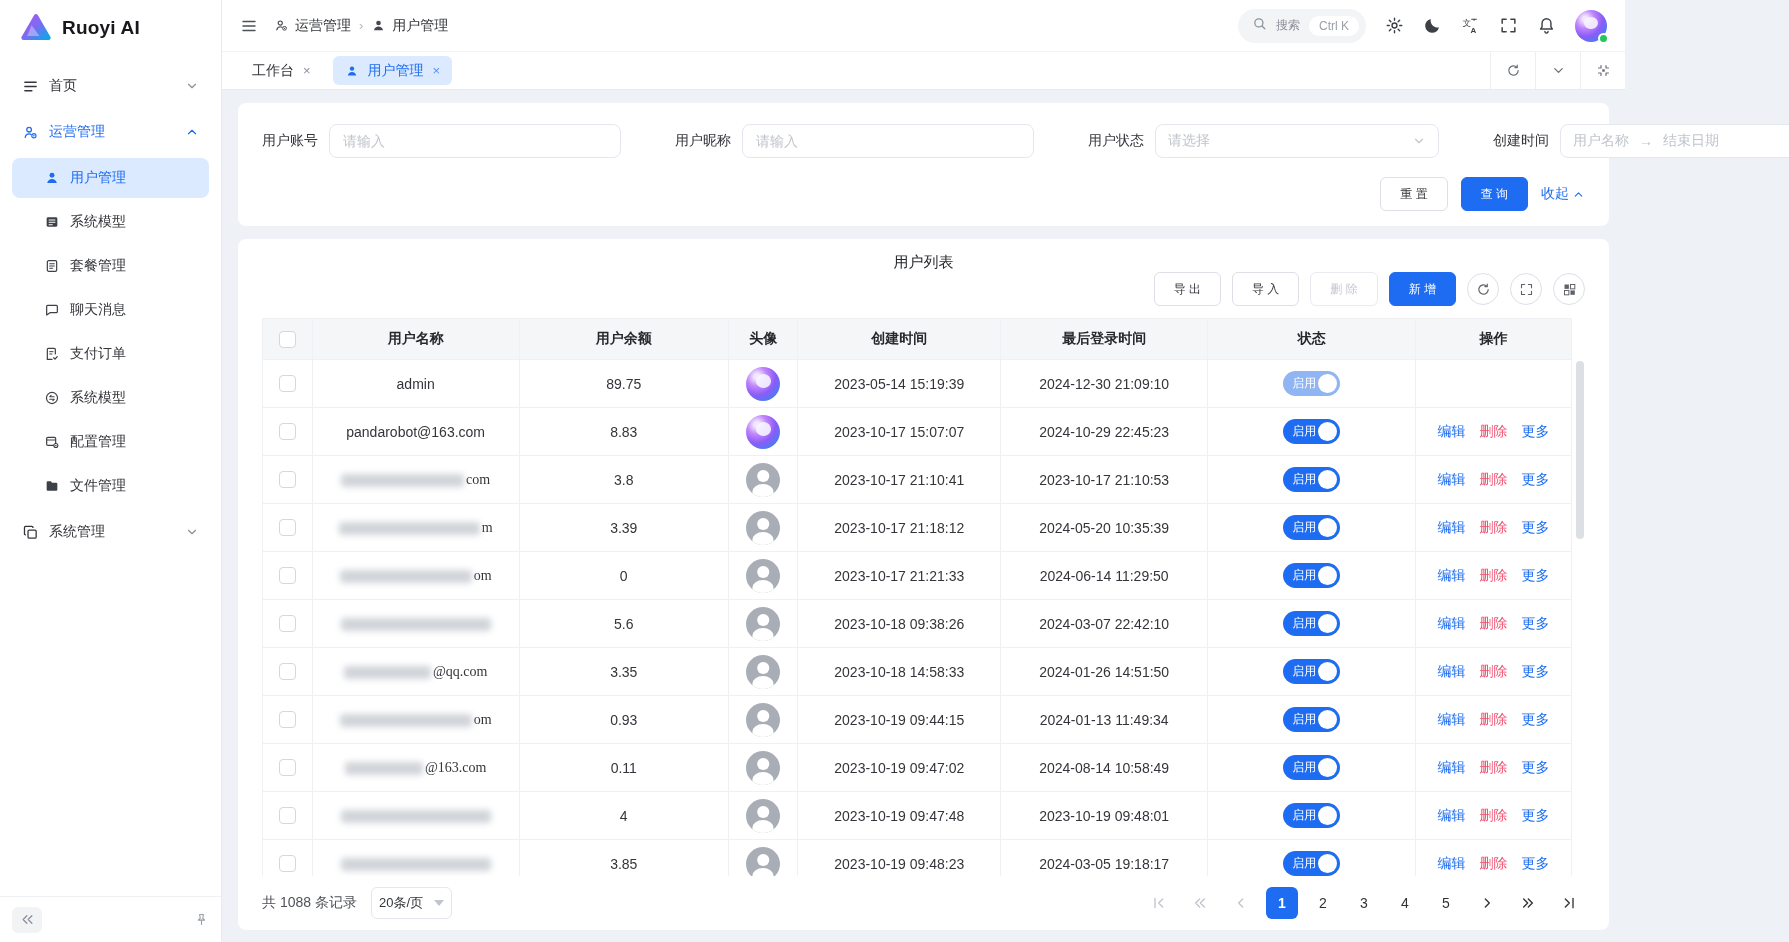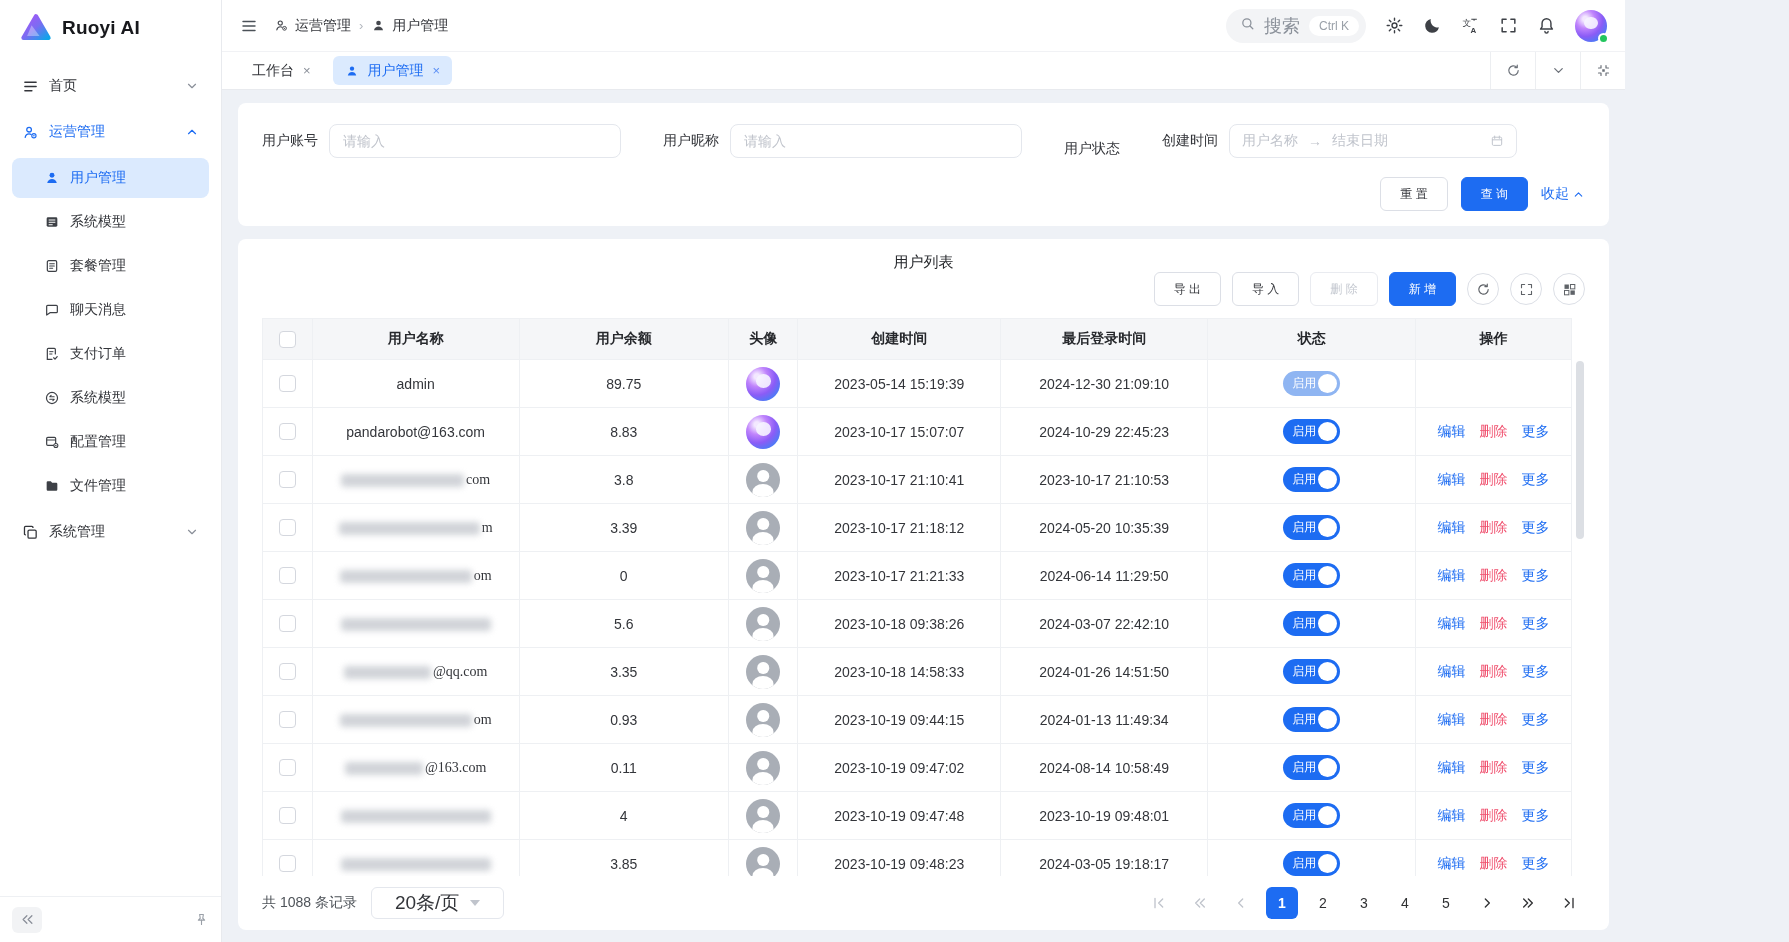--- a/index.html
+++ b/index.html
@@ -36,21 +36,21 @@
   .topbar { height:52px; background:#fff; display:flex; align-items:center; gap:16px; padding:0 18px; border-bottom:1px solid #f1f2f5; }
   .tb-icon { color:#4b5158; display:flex; cursor:pointer; }
   .tb-icon svg { width:18px; height:18px; }
   .breadcrumb { display:flex; align-items:center; gap:8px; font-size:14px; color:#33353a; }
   .bc-item { display:flex; align-items:center; gap:6px; cursor:pointer; }
   .bc-item svg { width:15px; height:15px; color:#45484e; }
   .bc-sep { color:#b3b7be; font-size:13px; }
   .topbar-right { margin-left:auto; display:flex; align-items:center; gap:19px; }
   .search-pill { height:34px; background:#f3f4f6; border-radius:17px; display:flex; align-items:center; gap:9px; padding:0 7px 0 14px; color:#8b919a; cursor:pointer; }
   .search-pill svg { width:15px; height:15px; }
-  .search-pill .s-label { font-size:18px; }
+  .search-pill .s-label { font-size:12px; }
   .kbd { background:#fff; border-radius:12px; padding:3px 10px; font-size:12px; color:#9aa0a8; }
   .hicon { color:#3d4046; display:flex; cursor:pointer; background:none; border:none; }
   .hicon svg { width:19px; height:19px; }
   .avatar-wrap { position:relative; width:32px; height:32px; cursor:pointer; }
   .avatar { display:inline-block; border-radius:50%; background:#a9aeb6; position:relative; overflow:hidden; }
   .avatar--panda { background:radial-gradient(circle at 32% 28%, #f3e8ff 8%, #c084fc 30%, #8b5cf6 55%, #3b82f6 85%); }
   .avatar--panda::after { content:""; position:absolute; left:28%; top:22%; width:44%; height:40%; border-radius:50%; background:#f6f4ff; opacity:.9; }
   .avatar--default::before { content:""; position:absolute; left:50%; top:22%; transform:translateX(-50%); width:34%; height:34%; border-radius:50%; background:#fff; }
   .avatar--default::after { content:""; position:absolute; left:50%; top:62%; transform:translateX(-50%); width:62%; height:46%; border-radius:50% 50% 0 0; background:#fff; }
   .avatar-wrap .avatar { width:32px; height:32px; }
@@ -64,21 +64,21 @@
   .tab.active { background:#dbeafe; color:#1d6cf2; }
   .tab .x { color:#8a8f99; font-size:13px; line-height:1; }
   .tab.active .x { color:#5b8ff5; }
   .tabbar-right { margin-left:auto; display:flex; height:100%; }
   .tab-tool { width:45px; height:100%; border:none; background:none; border-left:1px solid #eceef1; color:#6b7078; display:flex; align-items:center; justify-content:center; cursor:pointer; }
   .tab-tool svg { width:15px; height:15px; }
 
   
   .content { flex:1; padding:13px 16px 12px; display:flex; flex-direction:column; gap:13px; min-height:0; }
   .filter-card { background:#fff; border-radius:8px; padding:21px 24px 15px; flex-shrink:0; }
-  .filter-row { display:flex; align-items:flex-end; gap:42px; }
+  .filter-row { display:flex; align-items:flex-start; gap:54px; }
   .fg { display:flex; align-items:center; gap:11px; }
   .fg .f-label { font-size:14px; color:#33353a; white-space:nowrap; }
   .ctl { height:34px; border:1px solid #e4e7ed; border-radius:8px; background:#fff; font-size:14px; }
   input.ctl { width:292px; padding:0 13px; outline:none; color:#303133; }
   input.ctl::placeholder { color:#c0c4cc; }
   .select-ctl, .range-ctl { display:flex; align-items:center; padding:0 12px; color:#c0c4cc; cursor:pointer; }
   .select-ctl { width:284px; justify-content:space-between; }
   .select-ctl svg, .range-ctl svg { width:14px; height:14px; color:#c0c4cc; }
   .range-ctl { width:288px; gap:10px; }
   .range-ctl .arrow { color:#c0c4cc; font-size:14px; }
@@ -109,21 +109,21 @@
   .toggle { position:relative; display:inline-flex; align-items:center; width:57px; height:25px; border-radius:13px; background:#1d6cf2; color:#fff; font-size:12px; padding-left:9px; cursor:pointer; vertical-align:middle; }
   .toggle .t-knob { position:absolute; right:3px; top:3px; width:19px; height:19px; border-radius:50%; background:#fff; }
   .toggle.dim { background:#8fb5f2; }
   .ops a { margin:0 7px; color:#1d6cf2; font-size:14px; text-decoration:none; cursor:pointer; white-space:nowrap; }
   .ops a.del { color:#f0506e; }
   .vscroll { position:absolute; top:43px; right:1px; width:8px; height:178px; border-radius:4px; background:#dcdfe4; cursor:grab; }
 
   
   .pagination { height:54px; display:flex; align-items:center; gap:14px; flex-shrink:0; }
   .total { font-size:14px; color:#4e5359; }
-  .psize { height:32px; border:1px solid #e4e7ed; border-radius:6px; display:flex; align-items:center; gap:11px; padding:0 23px; font-size:19px; color:#33353a; cursor:pointer; }
+  .psize { height:32px; border:1px solid #e4e7ed; border-radius:6px; display:flex; align-items:center; gap:11px; padding:0 7px; font-size:13px; color:#33353a; cursor:pointer; }
   .caret-down { width:0; height:0; border-left:5px solid transparent; border-right:5px solid transparent; border-top:6px solid #c0c4cc; }
   .pager { margin-left:auto; display:flex; align-items:center; gap:9px; }
   .pg { min-width:32px; height:32px; border:none; background:none; display:flex; align-items:center; justify-content:center; font-size:14px; color:#303133; border-radius:6px; cursor:pointer; font-family:inherit; }
   .pg svg { width:16px; height:16px; }
   .pg.disabled { color:#c0c4cc; cursor:default; }
   .pg.current { background:#1d6cf2; color:#fff; font-weight:700; }
 </style>
 </head>
 <body>
 
@@ -425,20 +425,28 @@
             <div class="fg">
               <span class="f-label">用户账号</span>
               <input class="ctl" placeholder="请输入" style="">
             </div>
             <div class="fg">
               <span class="f-label">用户昵称</span>
               <input class="ctl" placeholder="请输入" style="">
             </div>
             <div class="fg">
               <span class="f-label">用户状态</span>
+              <div class="ctl select-ctl">
+                <span>请选择</span>
+                <span style="display: flex;">
+                  <svg viewBox="0 0 24 24">
+                    <path d="M6 9l6 6 6-6" fill="none" stroke="currentColor" stroke-width="2" stroke-linecap="round" stroke-linejoin="round"></path>
+                  </svg>
+                </span>
+              </div>
             </div>
             <div class="fg">
               <span class="f-label">创建时间</span>
               <div class="ctl range-ctl">
                 <span>用户名称</span>
                 <span class="arrow">→</span>
                 <span>结束日期</span>
                 <span class="cal" style="display: flex;">
                   <svg viewBox="0 0 24 24">
                     <rect x="4" y="5.5" width="16" height="14" rx="2" fill="none" stroke="currentColor" stroke-width="1.7"></rect>

